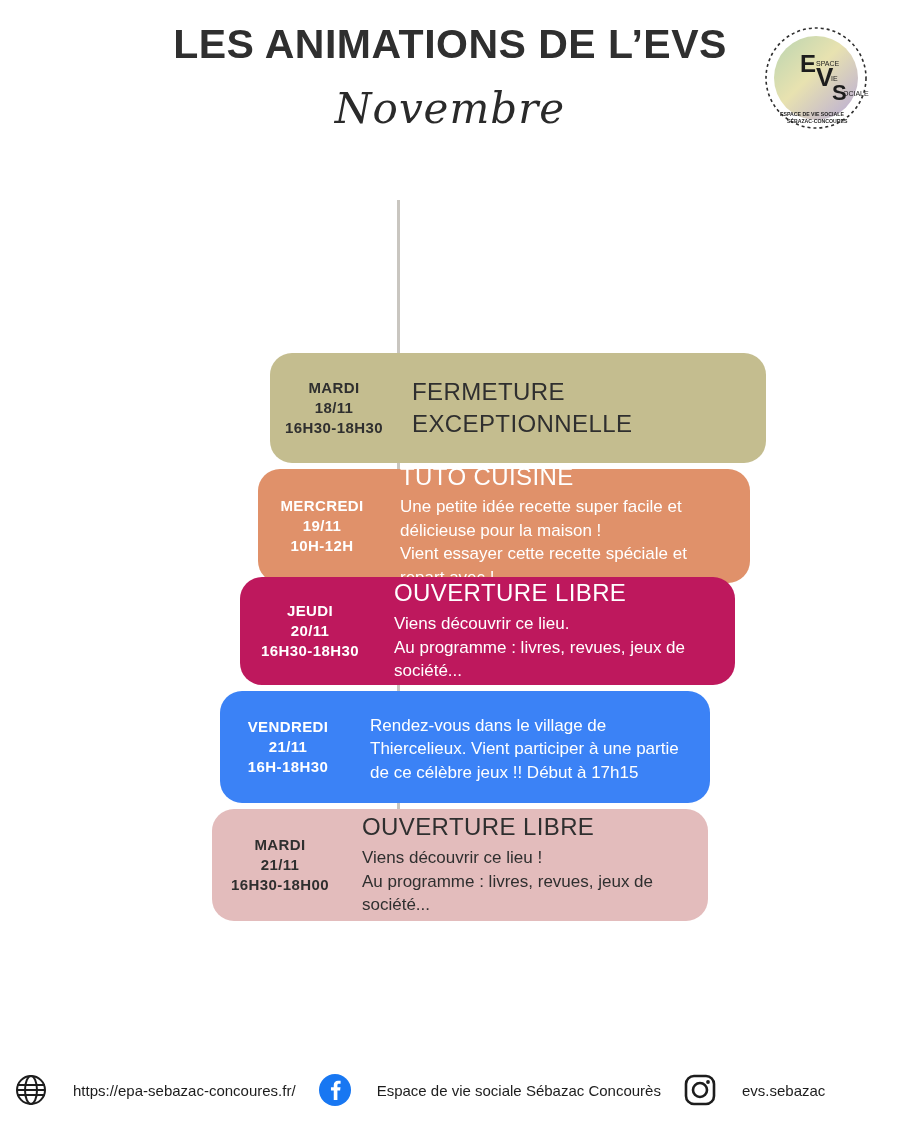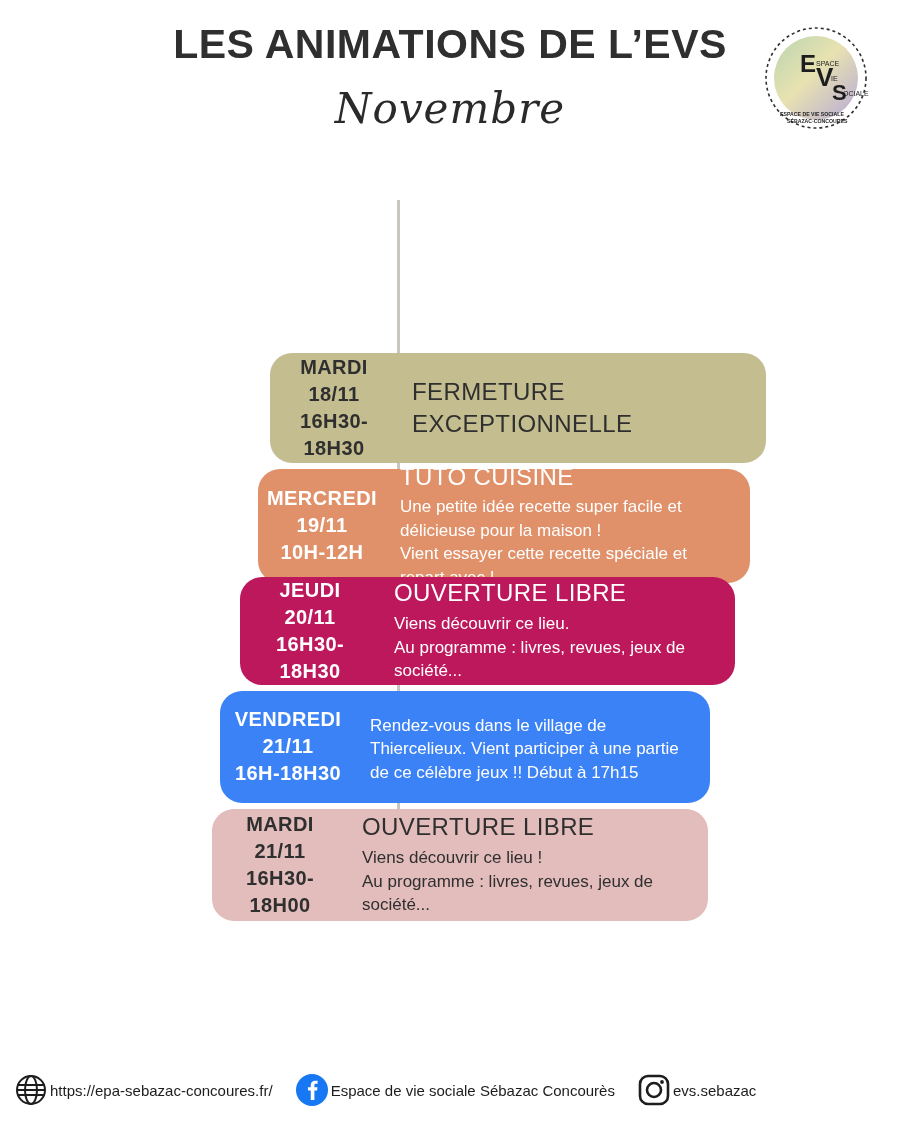--- a/index.html
+++ b/index.html
@@ -73,21 +73,21 @@
   }
 
   .row-date {
     flex: 0 0 auto;
     display: flex;
     flex-direction: column;
     justify-content: center;
     align-items: center;
     text-align: center;
     font-weight: bold;
-    font-size: 20px;
+    font-size: 15px;
     line-height: 1.35;
     letter-spacing: 0.4px;
     padding: 0 14px;
   }
   .row-body {
     flex: 1 1 auto;
     display: flex;
     flex-direction: column;
     justify-content: center;
     padding: 10px 18px 10px 14px;
@@ -111,21 +111,21 @@
     left: 0;
     bottom: 18px;
     width: 900px;
     display: flex;
     align-items: center;
     padding-left: 14px;
     font-size: 15px;
     color: #1d1d1d;
   }
   .footer-item { display: flex; align-items: center; }
-  .footer-label { margin-left: 2px; margin-right: 22px; white-space: nowrap; }
+  .footer-label { margin-left: 25px; margin-right: 22px; white-space: nowrap; }
   .ficon { width: 34px; height: 34px; flex: 0 0 auto; }
 </style>
 </head>
 <body>
 
 <div class="header">
   <div class="title">LES ANIMATIONS DE L’EVS</div>
   <div class="subtitle">Novembre</div>
 
   <div class="logo">

